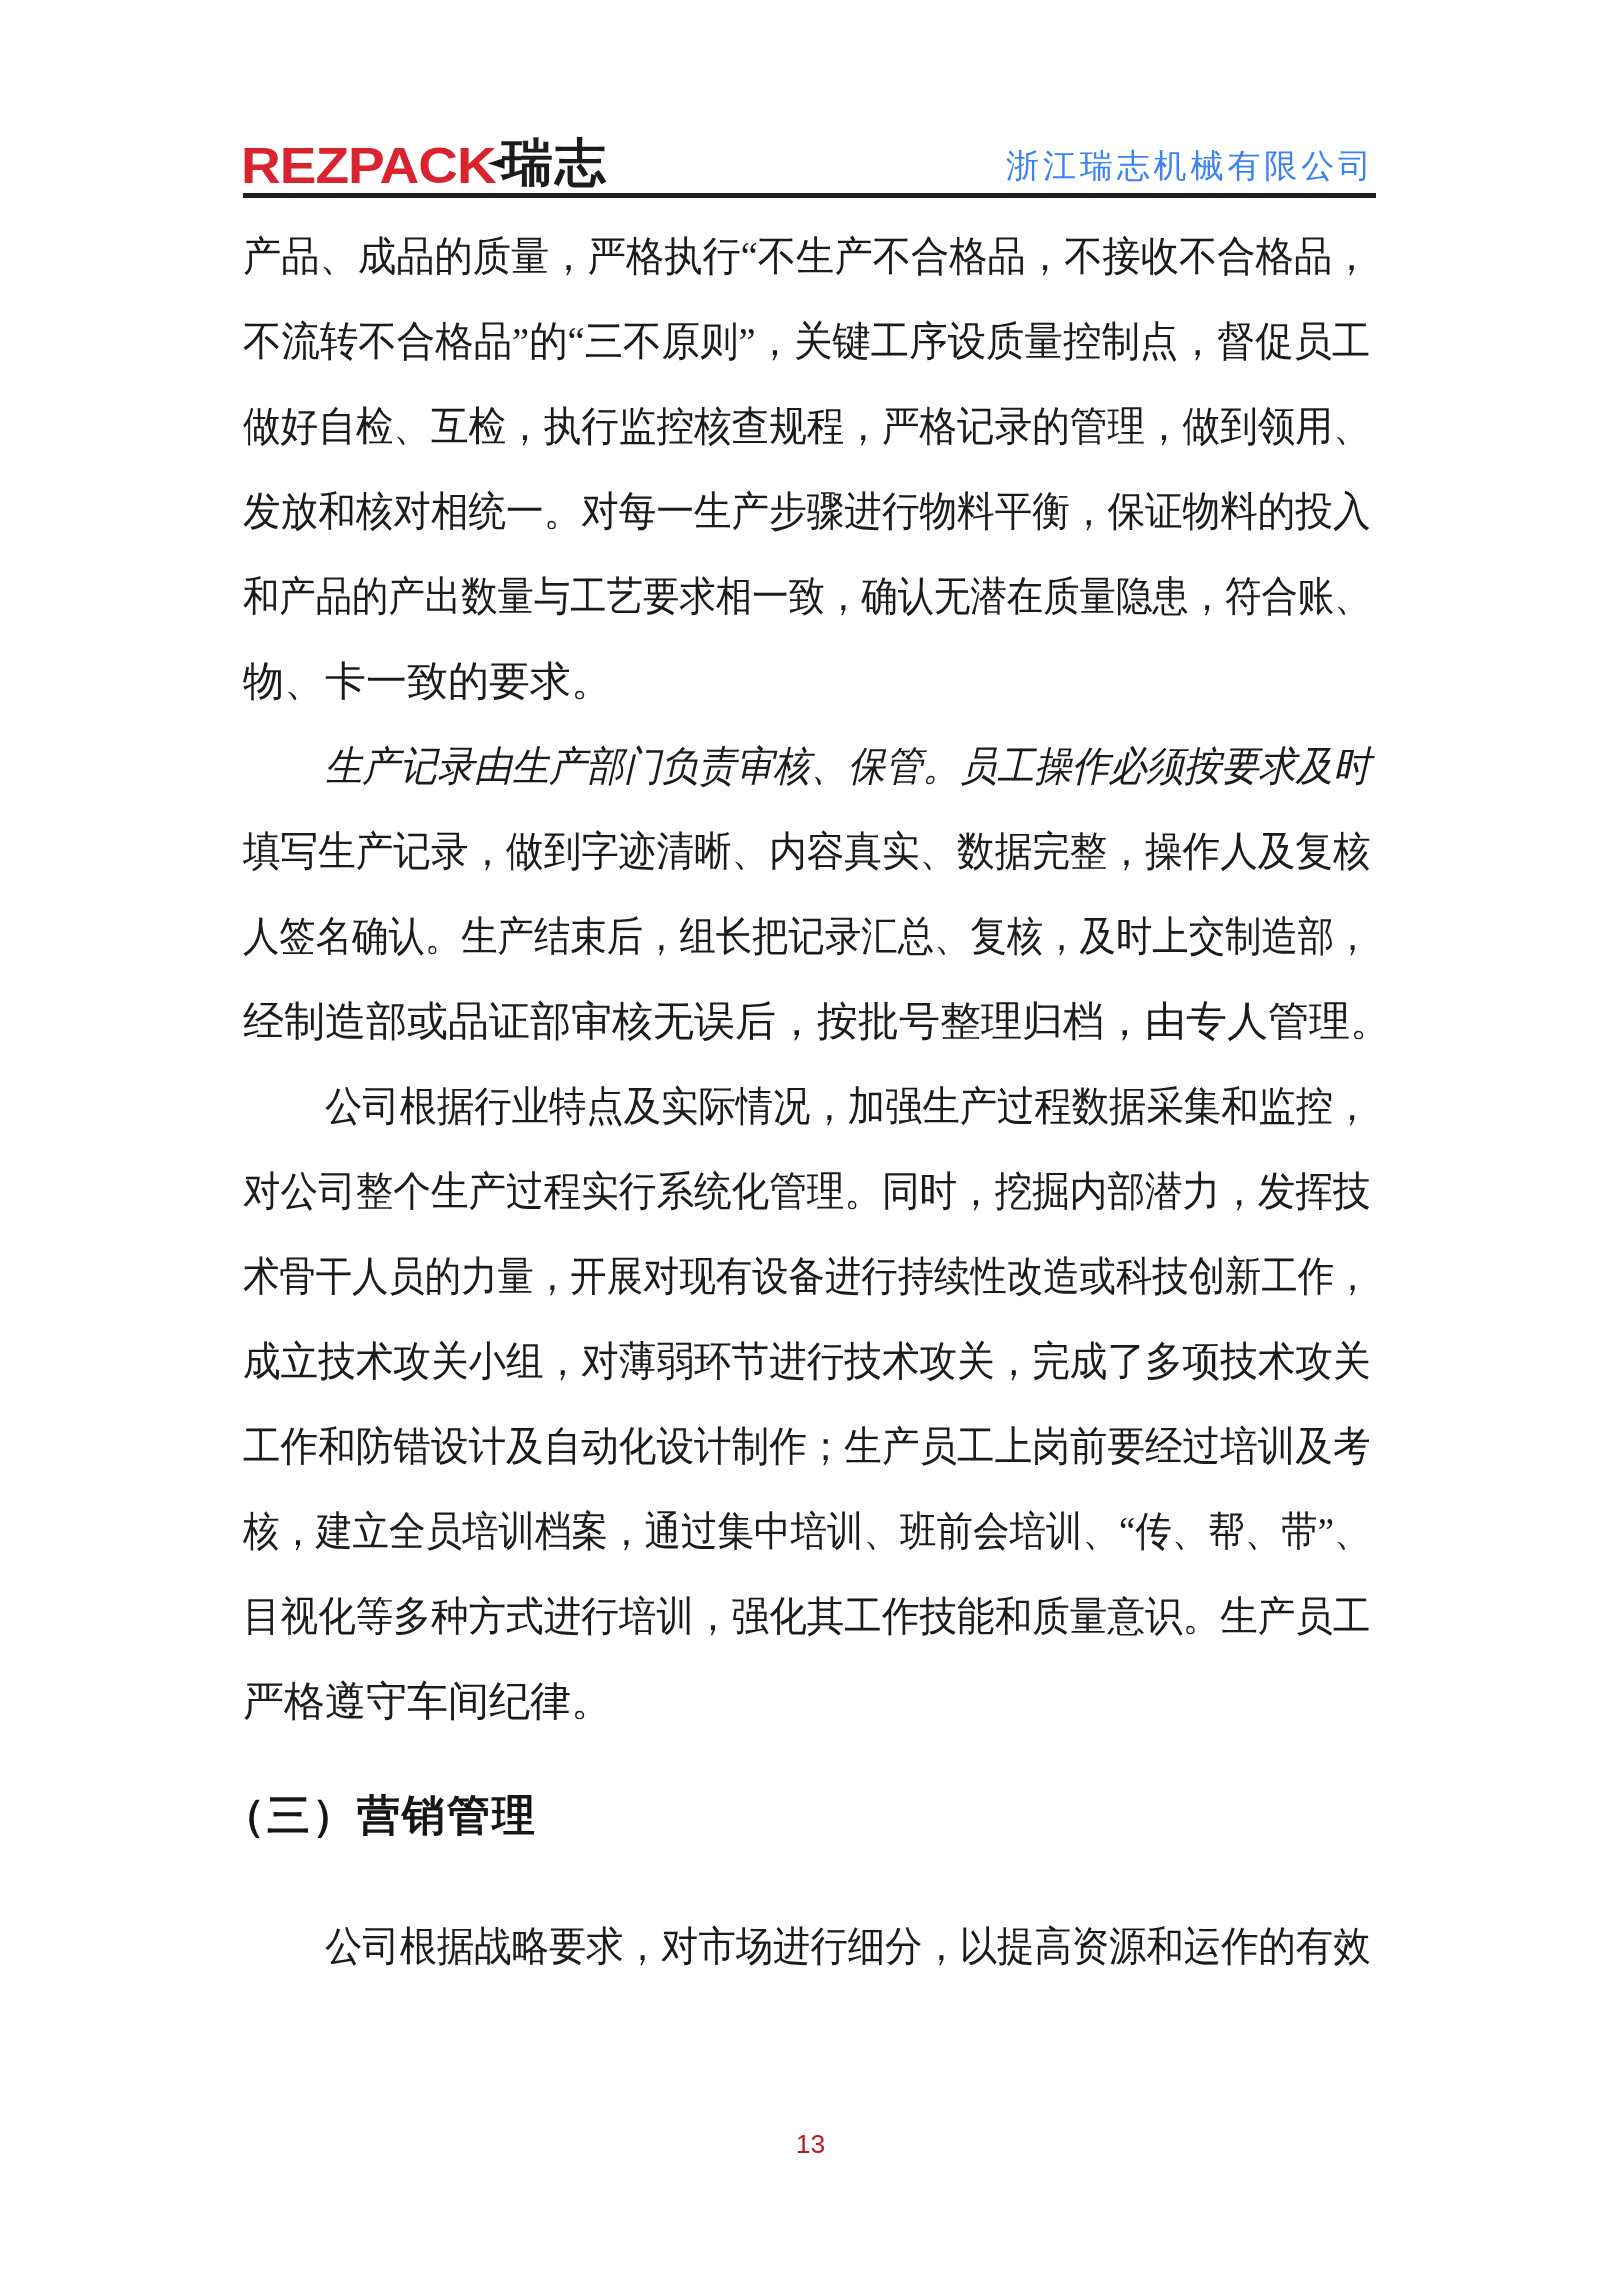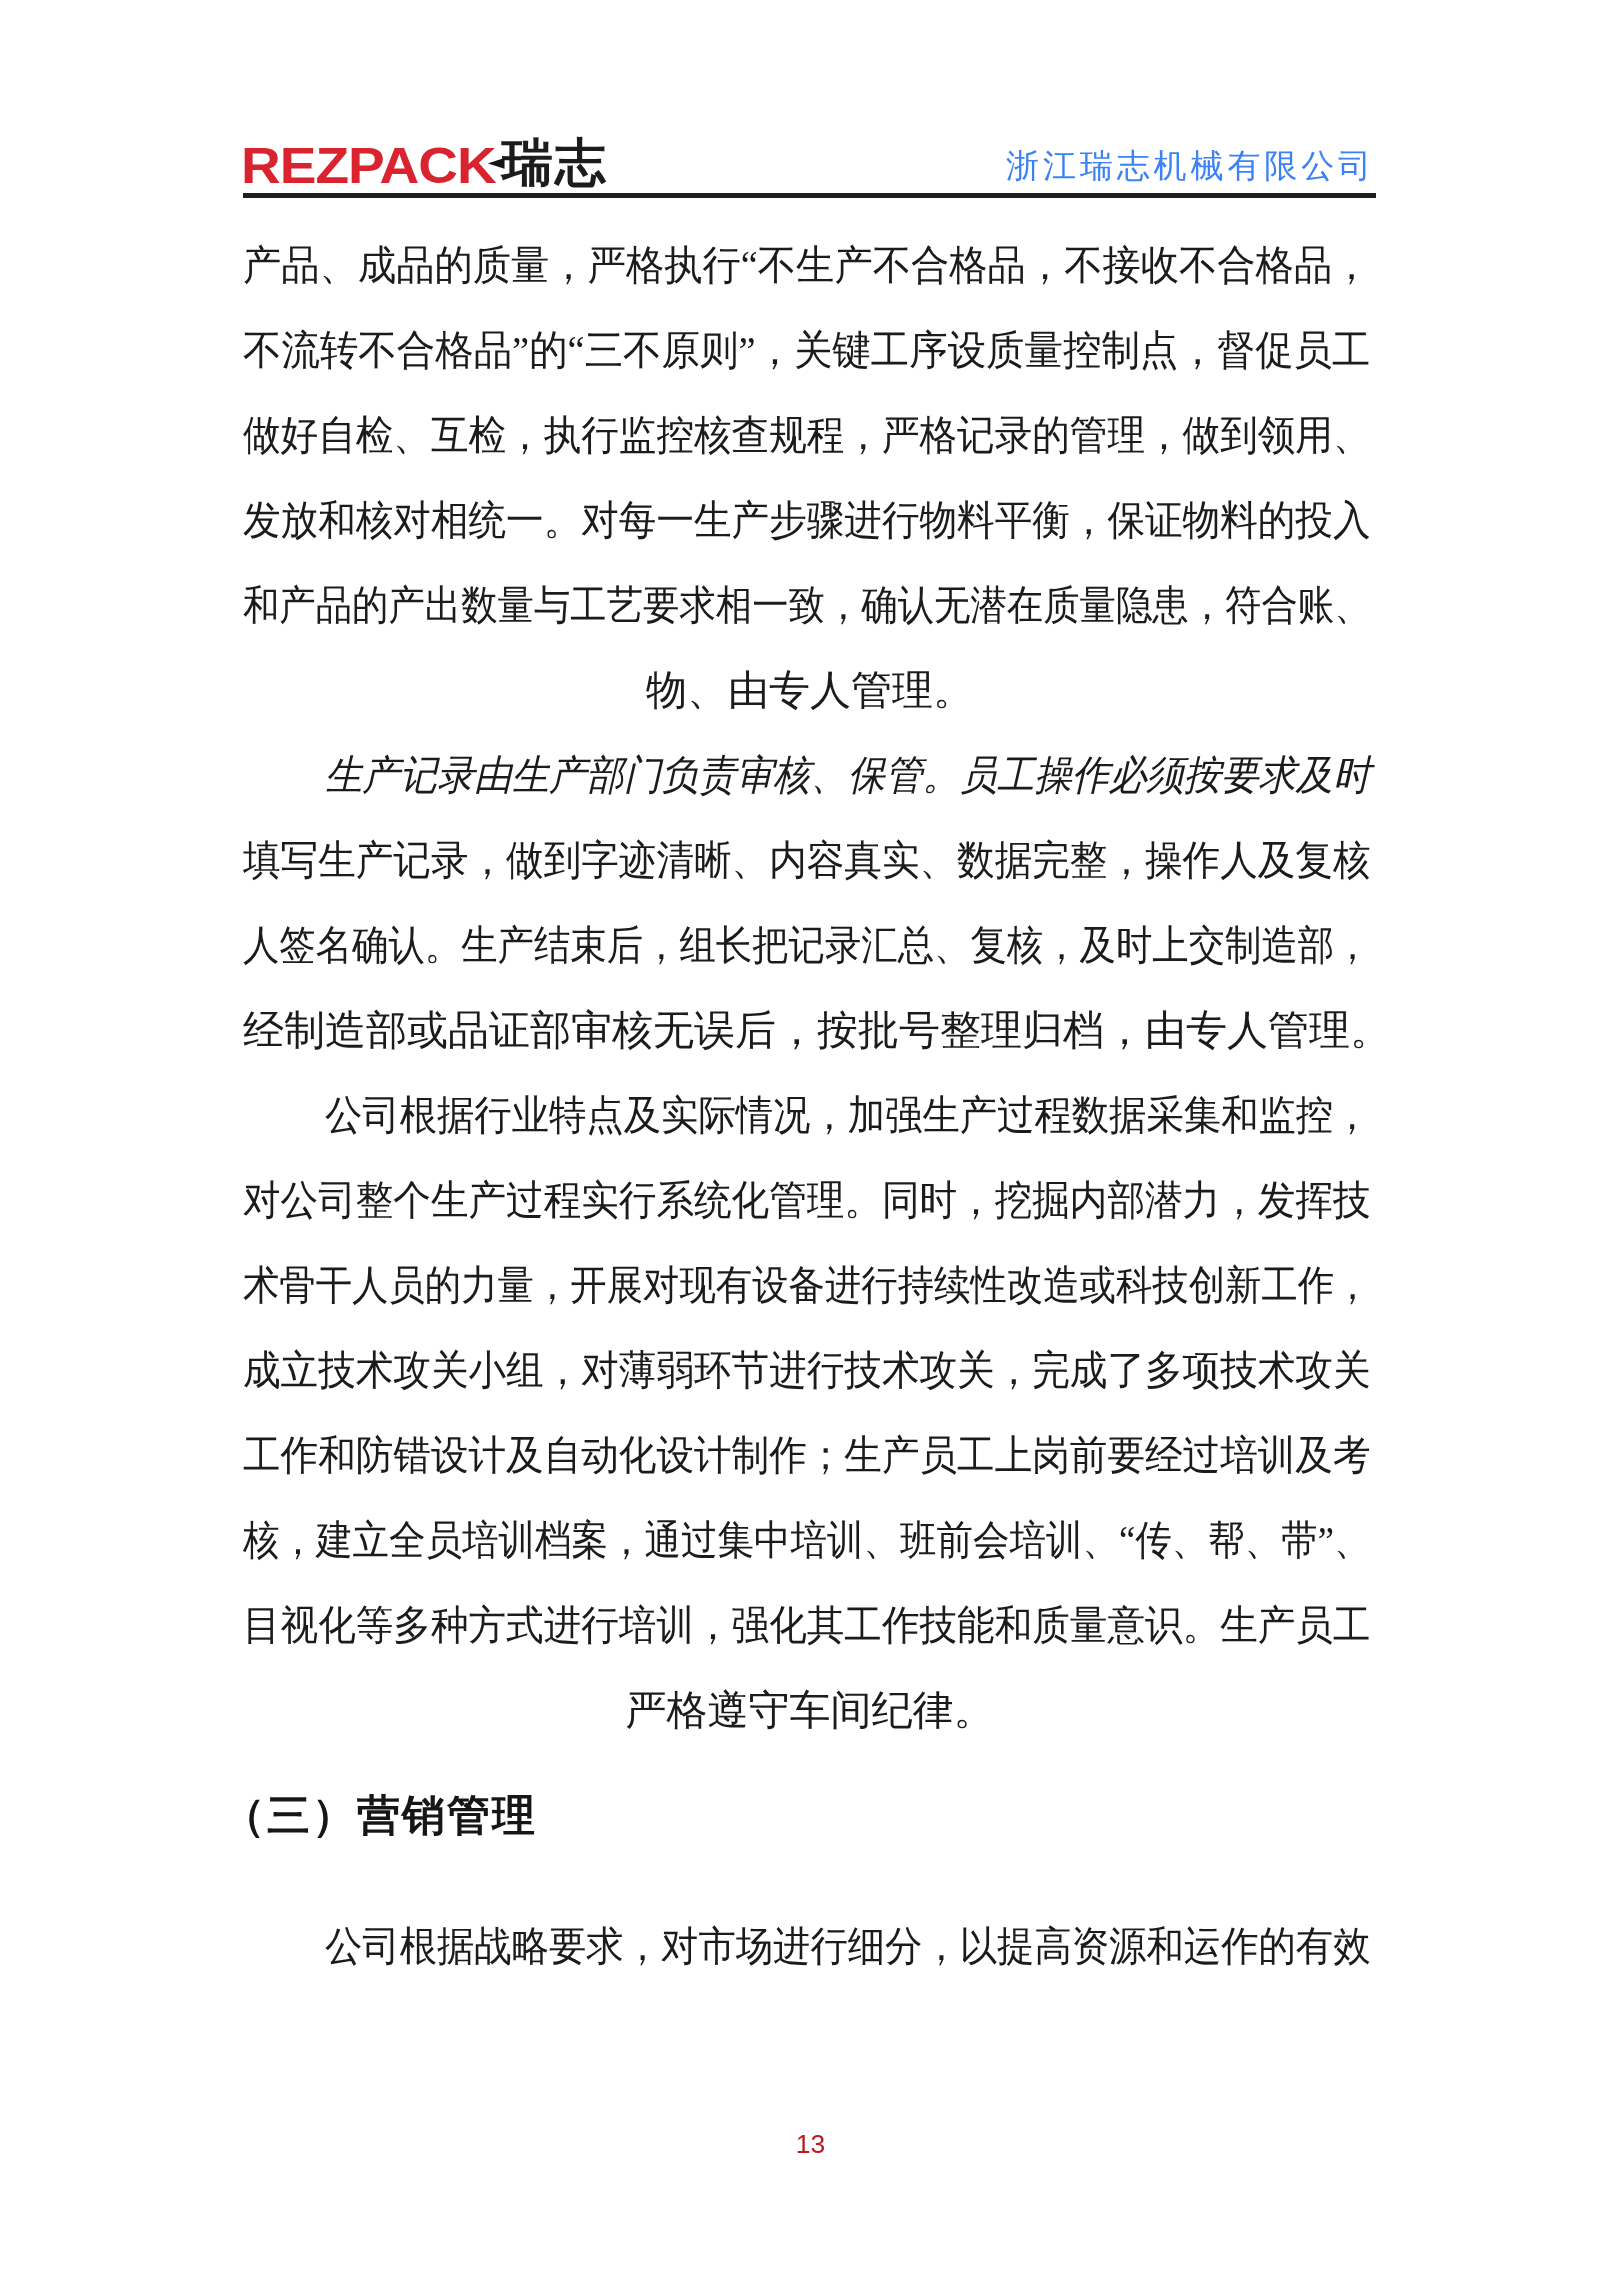--- a/index.html
+++ b/index.html
@@ -45,21 +45,21 @@
     letter-spacing: 3.9px; color: #3b82f6;
     font-family: "Liberation Serif", "DejaVu Serif", serif;
   }
   .rule {
     position: absolute; left: 243px; top: 193px;
     width: 1133px; height: 4.9px; background: #221e1f;
   }
 
   
   .lines { position: absolute; left: 243px; width: 1134px; }
-  #lines-part1 { top: 223px; text-align: center; }
+  #lines-part1 { top: 214px; }
   #lines-part2 { top: 1904px; }
   .line { height: 85px; line-height: 85px; font-size: 41px; }
   .line-inner {
     display: inline-block; white-space: nowrap;
     transform-origin: 0 50%;
   }
 
   .heading {
     position: absolute; left: 222px; top: 1786px;
     margin: 0;
@@ -91,21 +91,21 @@
   <div class="company">浙江瑞志机械有限公司</div>
 
   <div class="rule"></div>
 
   <div class="lines" id="lines-part1">
       <div class="line"><span class="line-inner" style="transform: scaleX(0.93397);">产品、成品的质量，严格执行“不生产不合格品，不接收不合格品，</span></div>
       <div class="line"><span class="line-inner" style="transform: scaleX(0.937548);">不流转不合格品”的“三不原则”，关键工序设质量控制点，督促员工</span></div>
       <div class="line"><span class="line-inner" style="transform: scaleX(0.916667);">做好自检、互检，执行监控核查规程，严格记录的管理，做到领用、</span></div>
       <div class="line"><span class="line-inner" style="transform: scaleX(0.916667);">发放和核对相统一。对每一生产步骤进行物料平衡，保证物料的投入</span></div>
       <div class="line"><span class="line-inner" style="transform: scaleX(0.887097);">和产品的产出数量与工艺要求相一致，确认无潜在质量隐患，符合账、</span></div>
-      <div class="line"><span class="line-inner">物、由专人管理。</span></div>
+      <div class="line"><span class="line-inner">物、卡一致的要求。</span></div>
       <div class="line" style="padding-left: 82px; font-style: italic;"><span class="line-inner" style="transform: scaleX(0.910714);">生产记录由生产部门负责审核、保管。员工操作必须按要求及时</span></div>
       <div class="line"><span class="line-inner" style="transform: scaleX(0.916667);">填写生产记录，做到字迹清晰、内容真实、数据完整，操作人及复核</span></div>
       <div class="line"><span class="line-inner" style="transform: scaleX(0.887097);">人签名确认。生产结束后，组长把记录汇总、复核，及时上交制造部，</span></div>
       <div class="line"><span class="line-inner">经制造部或品证部审核无误后，按批号整理归档，由专人管理。</span></div>
       <div class="line" style="padding-left: 82px;"><span class="line-inner" style="transform: scaleX(0.910714);">公司根据行业特点及实际情况，加强生产过程数据采集和监控，</span></div>
       <div class="line"><span class="line-inner" style="transform: scaleX(0.916667);">对公司整个生产过程实行系统化管理。同时，挖掘内部潜力，发挥技</span></div>
       <div class="line"><span class="line-inner" style="transform: scaleX(0.887097);">术骨干人员的力量，开展对现有设备进行持续性改造或科技创新工作，</span></div>
       <div class="line"><span class="line-inner" style="transform: scaleX(0.916667);">成立技术攻关小组，对薄弱环节进行技术攻关，完成了多项技术攻关</span></div>
       <div class="line"><span class="line-inner" style="transform: scaleX(0.916667);">工作和防错设计及自动化设计制作；生产员工上岗前要经过培训及考</span></div>
       <div class="line"><span class="line-inner" style="transform: scaleX(0.890313);">核，建立全员培训档案，通过集中培训、班前会培训、“传、帮、带”、</span></div>

